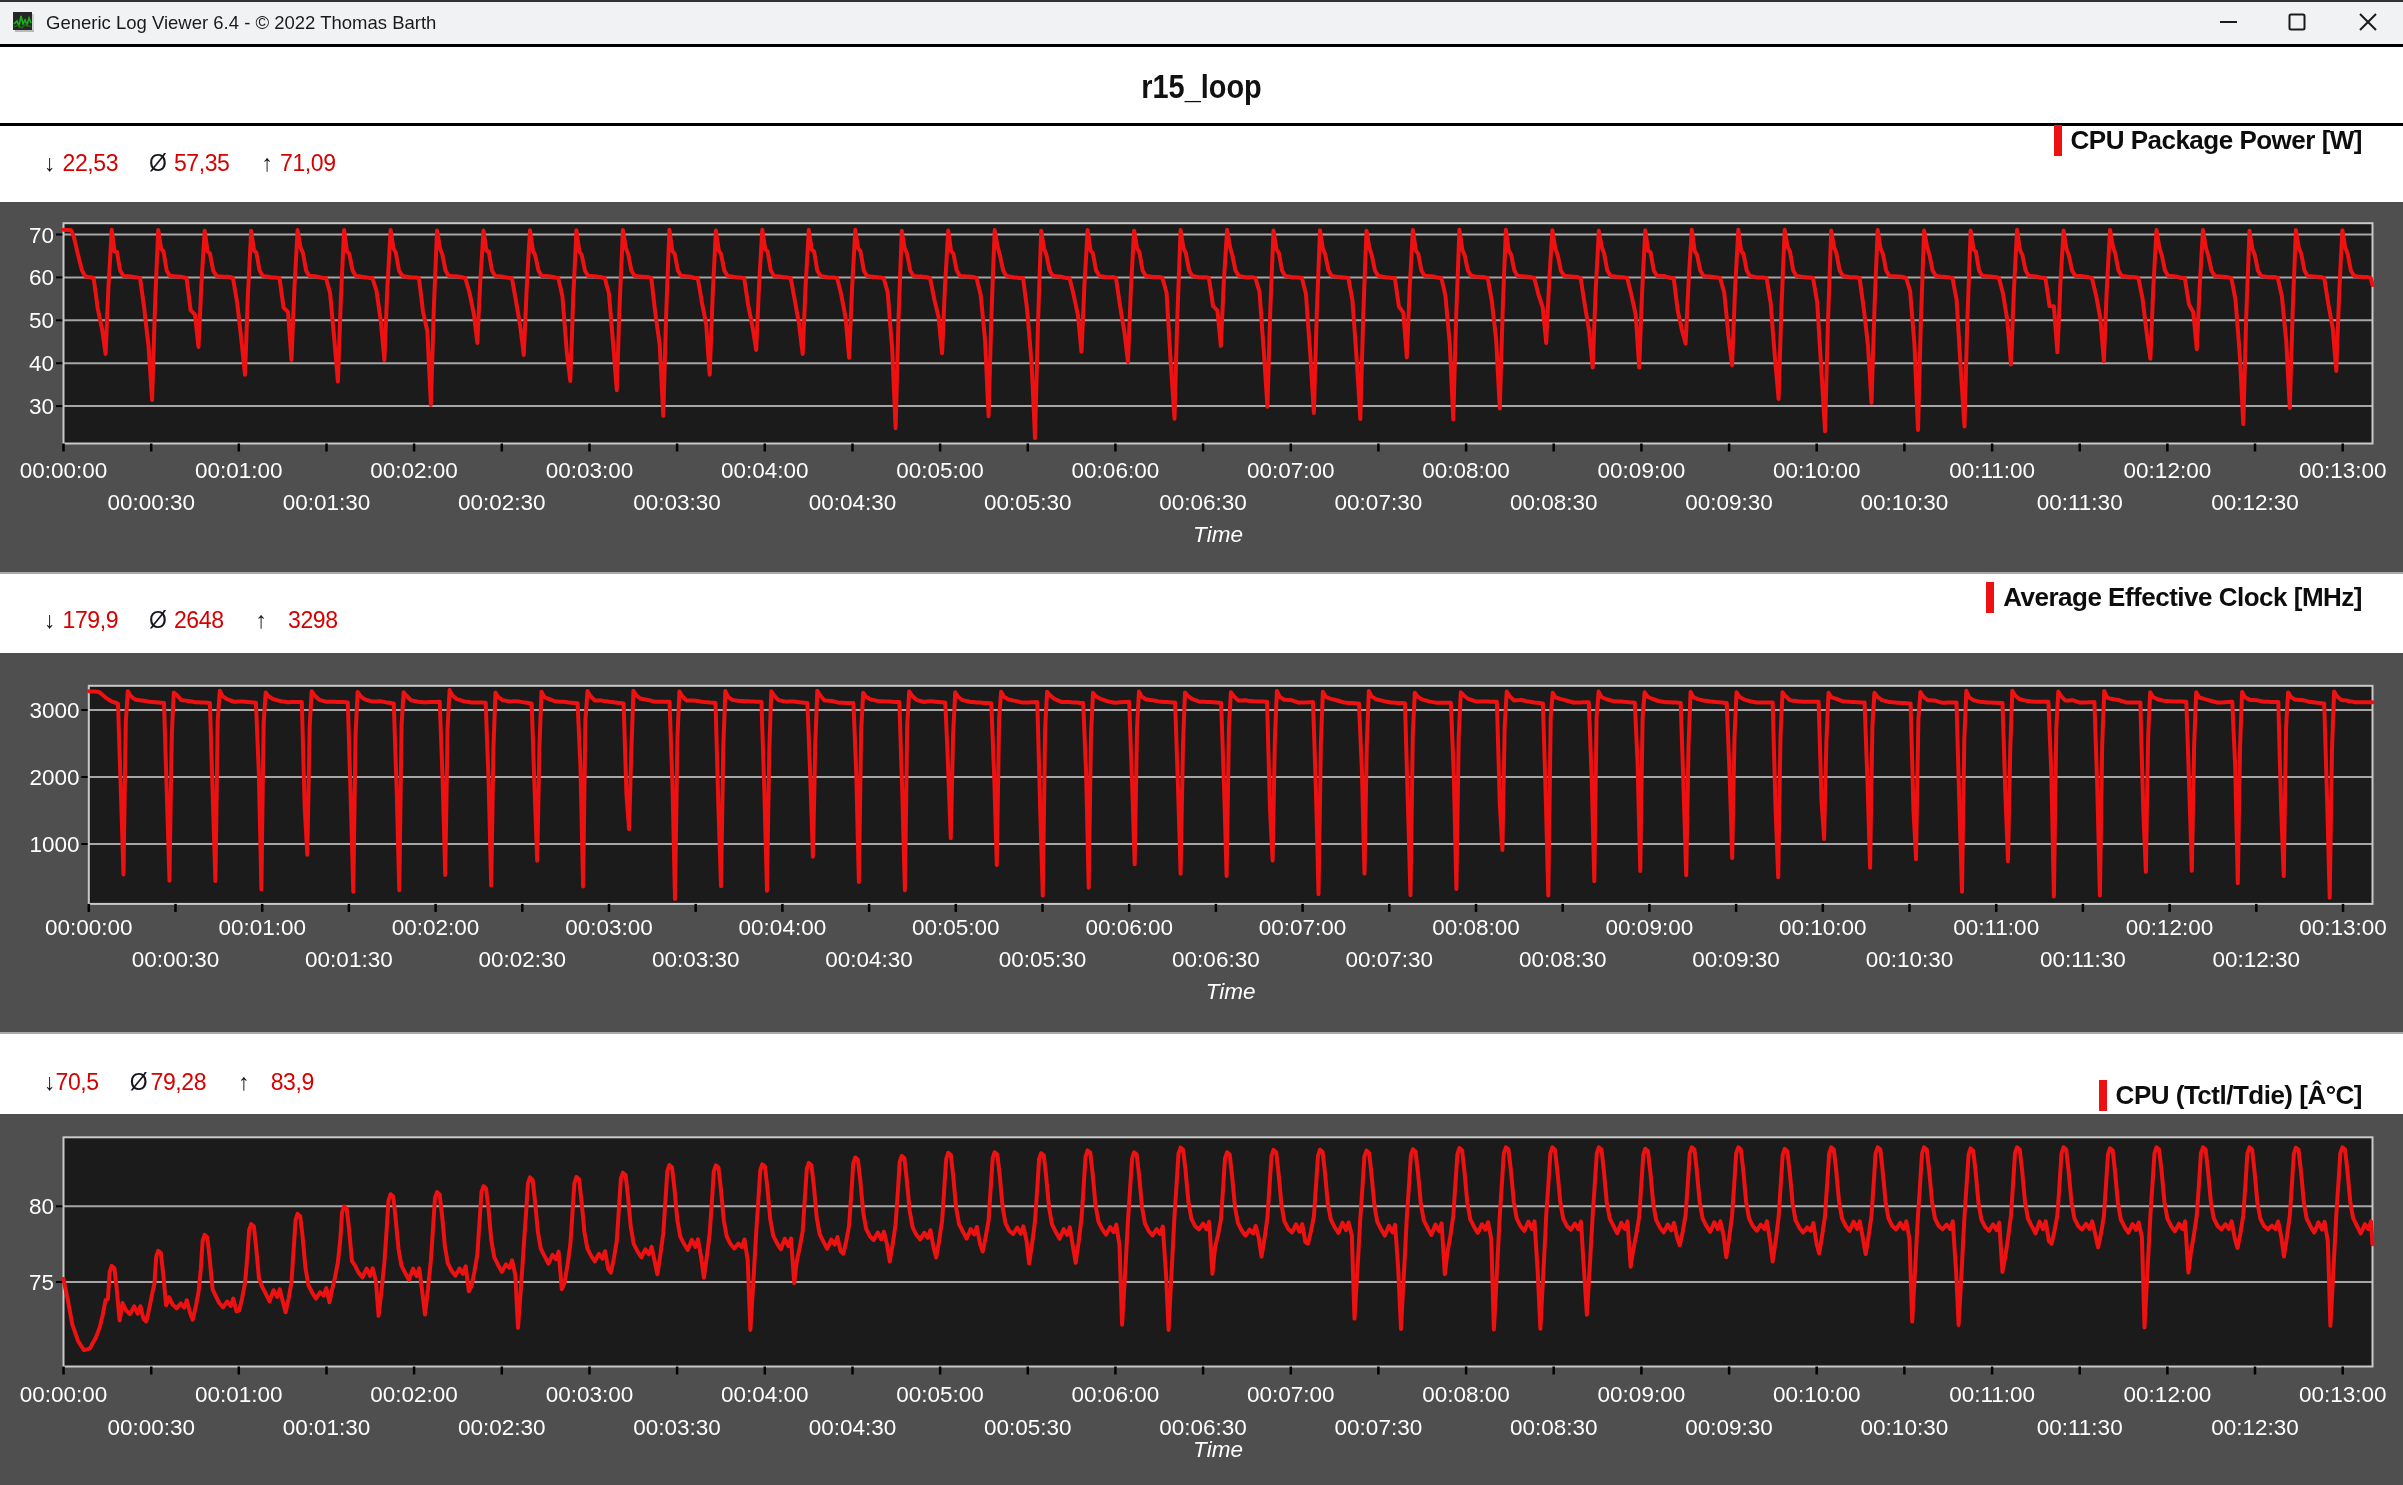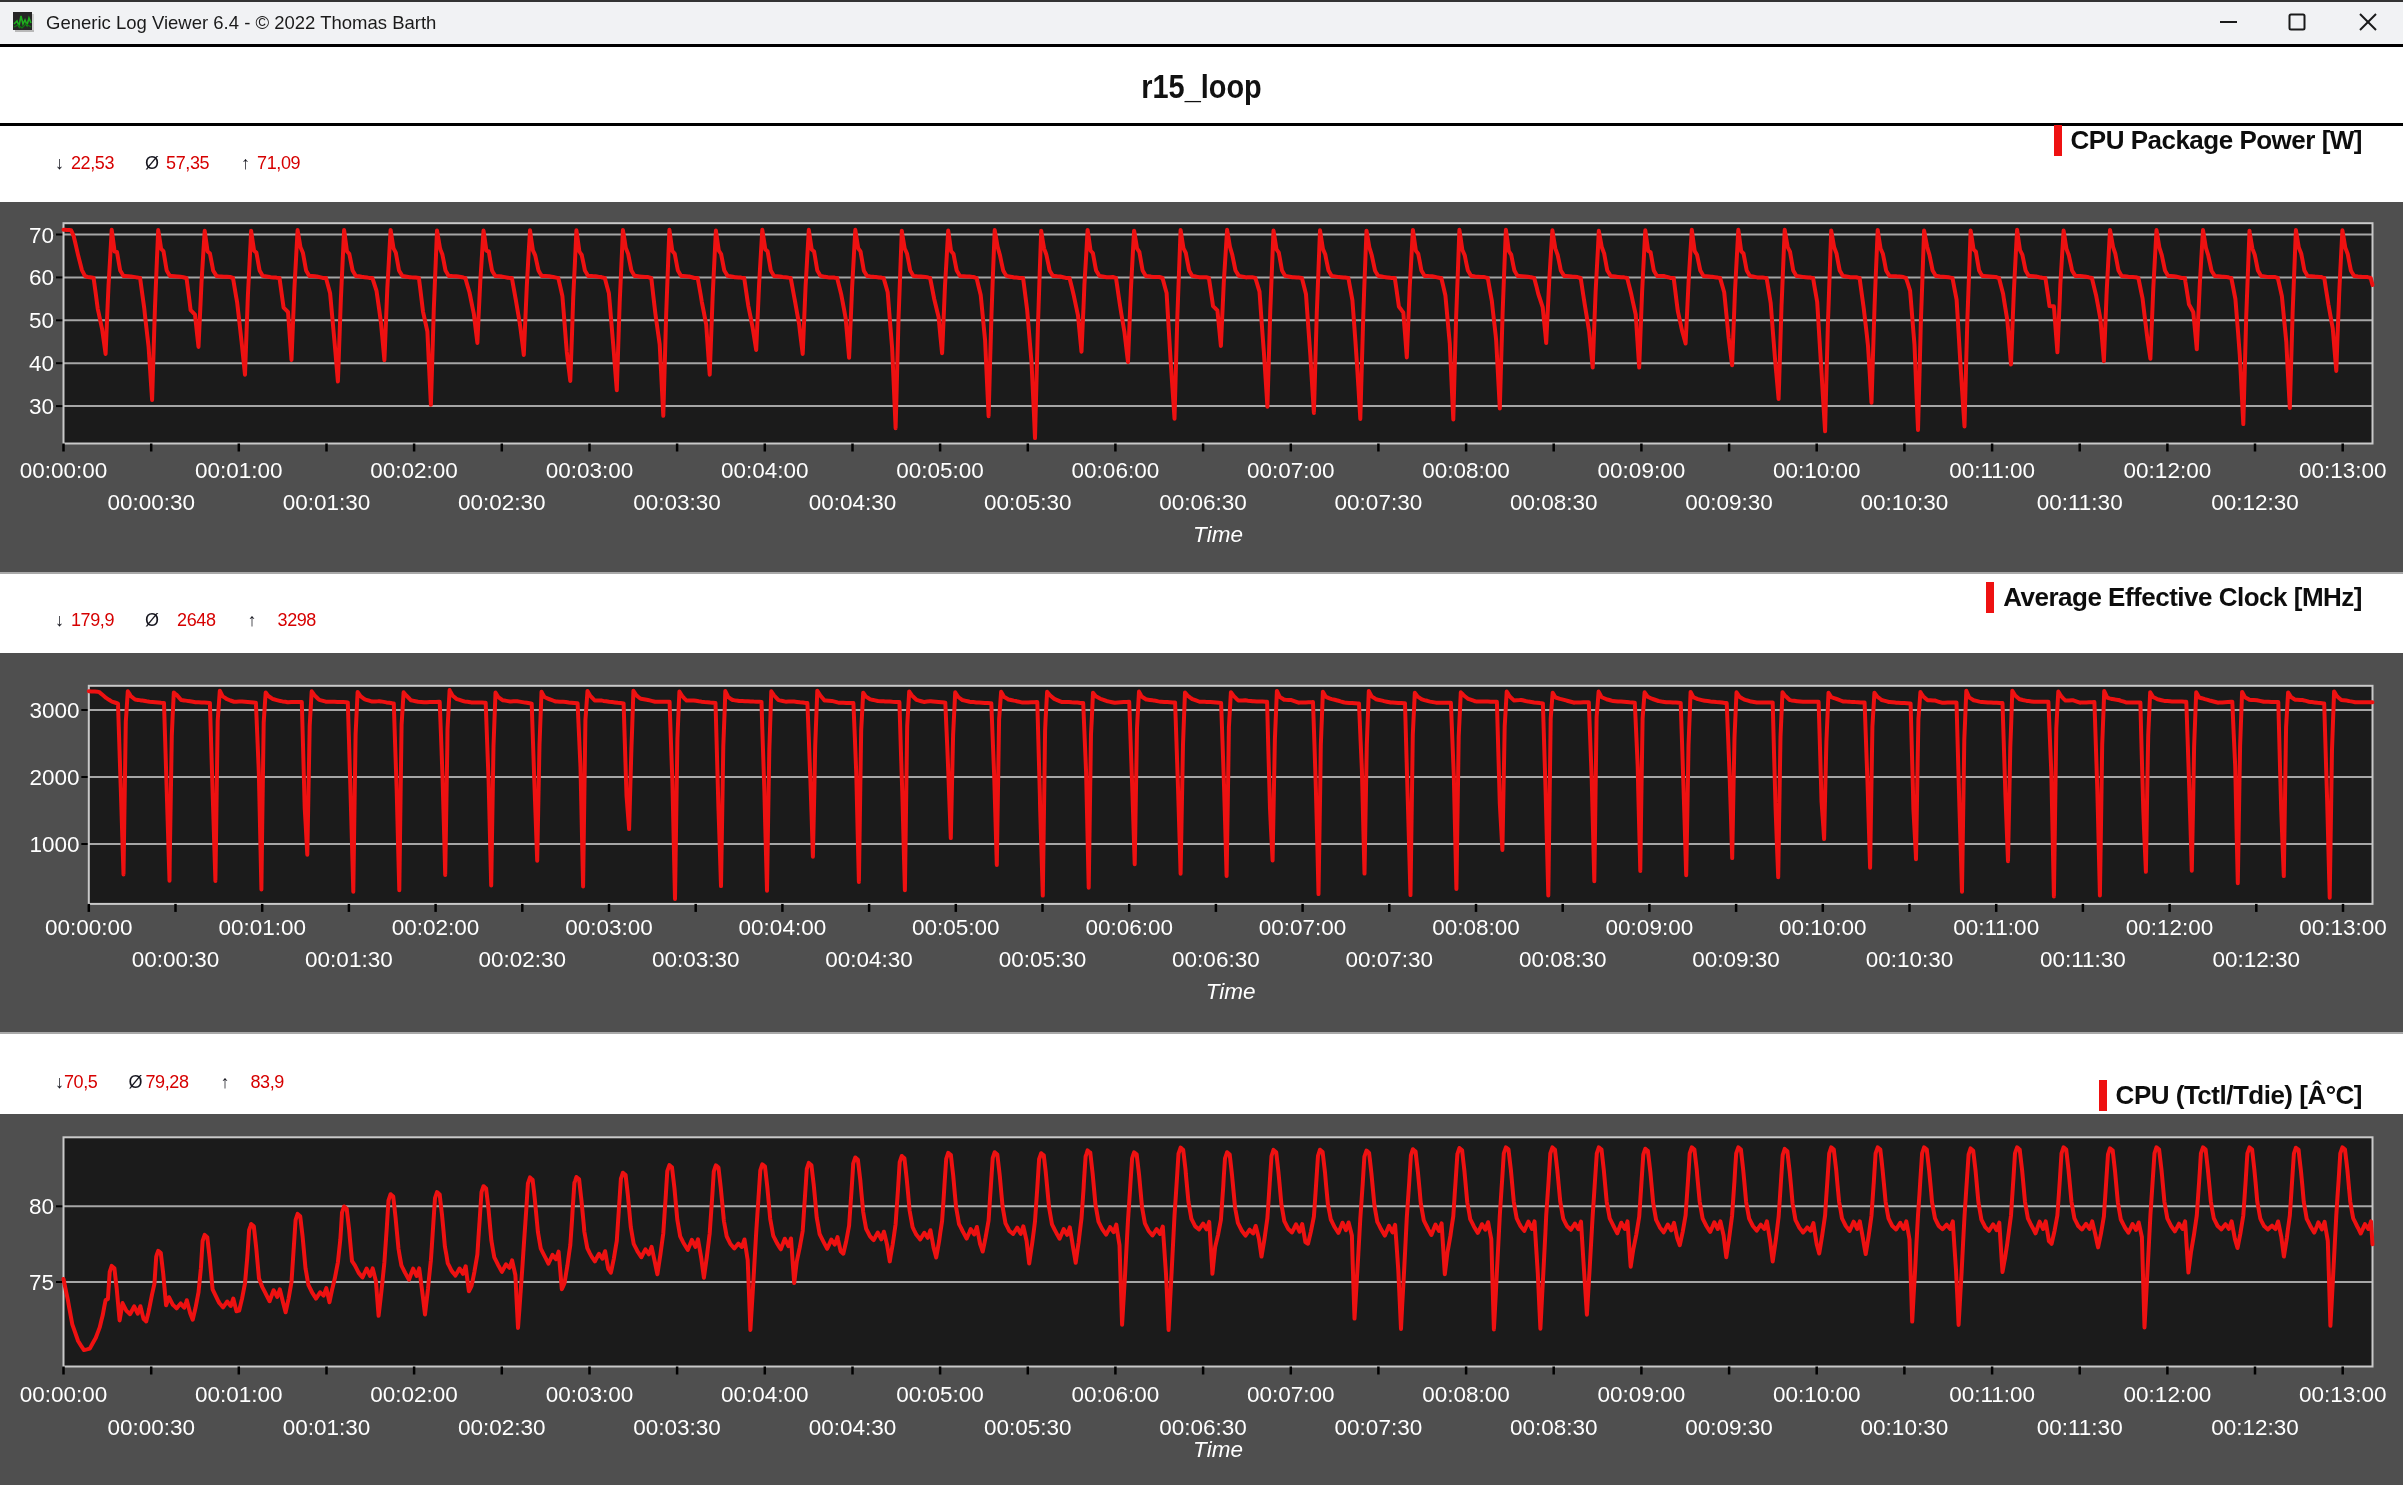--- a/index.html
+++ b/index.html
@@ -2,21 +2,21 @@
 <html><head><meta charset="utf-8"><style>
 
 * {margin:0;padding:0;box-sizing:border-box}
 html,body {width:2403px;height:1485px;background:#ffffff;font-family:"Liberation Sans", sans-serif;overflow:hidden;position:relative}
 .titlebar {position:absolute;left:0;top:0;width:2403px;height:44px;background:#f1f2f4;border-top:2px solid #333}
 .tb-title {position:absolute;left:46px;top:0;height:52px;line-height:46px;font-size:18.5px;color:#1b1b1b}
 .blackline {position:absolute;left:0;width:2403px;background:#000}
 .hdr {position:absolute;left:0;top:46px;width:2403px;height:77px;text-align:center;line-height:80px;font-size:34px;font-weight:bold;color:#111;transform:scaleX(0.85)}
 .panel {position:absolute;left:0;width:2403px;background:#4f4f4f}
 .sep {position:absolute;left:0;width:2403px;height:2.5px;background:#a9a9a9}
-.stats {position:absolute;left:16px;height:76px;line-height:76px;font-size:18px;white-space:pre}
+.stats {position:absolute;left:5px;height:76px;line-height:76px;font-size:23px;white-space:pre}
 .sym {color:#16161f;font-weight:bold}
 .avg {color:#16161f}
 .num {color:#d60000;letter-spacing:-0.4px}
 .rlab {position:absolute;right:41px;height:76px;display:flex;align-items:flex-start}
 .rbar {display:inline-block;width:8px;height:31px;background:#ee1111;margin-right:9px}
 .rtxt {font-size:26px;font-weight:bold;color:#0d0d0d;letter-spacing:-0.5px}
 
 </style></head><body>
 <div class="titlebar"></div>
 <div class="tb-title">Generic Log Viewer 6.4 - © 2022 Thomas Barth</div>
@@ -39,21 +39,21 @@
 <div class="panel" style="top:202px;height:369.5px"></div>
 <div class="sep" style="top:571.5px"></div>
 <div class="panel" style="top:653px;height:378.5px"></div>
 <div class="sep" style="top:1031.5px"></div>
 <div class="panel" style="top:1114px;height:371px"></div>
 <div class="stats" style="top:125px"><span class="sym" style="margin-left:39px">↓</span><span class="num" style="margin-left:7px">22,53</span><span class="avg" style="margin-left:31px">Ø</span><span class="num" style="margin-left:7px">57,35</span><span class="sym" style="margin-left:32px">↑</span><span class="num" style="margin-left:7px">71,09</span></div>
 <div class="rlab" style="top:125px">
     <span class="rbar"></span>
     <span class="rtxt">CPU Package Power [W]</span>
   </div>
-<div class="stats" style="top:582px"><span class="sym" style="margin-left:39px">↓</span><span class="num" style="margin-left:7px">179,9</span><span class="avg" style="margin-left:31px">Ø</span><span class="num" style="margin-left:18px">2648</span><span class="sym" style="margin-left:32px">↑</span><span class="num" style="margin-left:21px">3298</span></div>
+<div class="stats" style="top:582px"><span class="sym" style="margin-left:39px">↓</span><span class="num" style="margin-left:7px">179,9</span><span class="avg" style="margin-left:31px">Ø</span><span class="num" style="margin-left:7px">2648</span><span class="sym" style="margin-left:32px">↑</span><span class="num" style="margin-left:21px">3298</span></div>
 <div class="rlab" style="top:582px">
     <span class="rbar"></span>
     <span class="rtxt">Average Effective Clock [MHz]</span>
   </div>
 <div class="stats" style="top:1044px"><span class="sym" style="margin-left:39px">↓</span><span class="num" style="">70,5</span><span class="avg" style="margin-left:31px">Ø</span><span class="num" style="margin-left:3px">79,28</span><span class="sym" style="margin-left:32px">↑</span><span class="num" style="margin-left:21px">83,9</span></div>
 <div class="rlab" style="top:1080px">
     <span class="rbar"></span>
     <span class="rtxt">CPU (Tctl/Tdie) [Â°C]</span>
   </div>
 <svg style="position:absolute;left:0;top:202.0px" width="2403" height="370" viewBox="0 0 2403 370">

